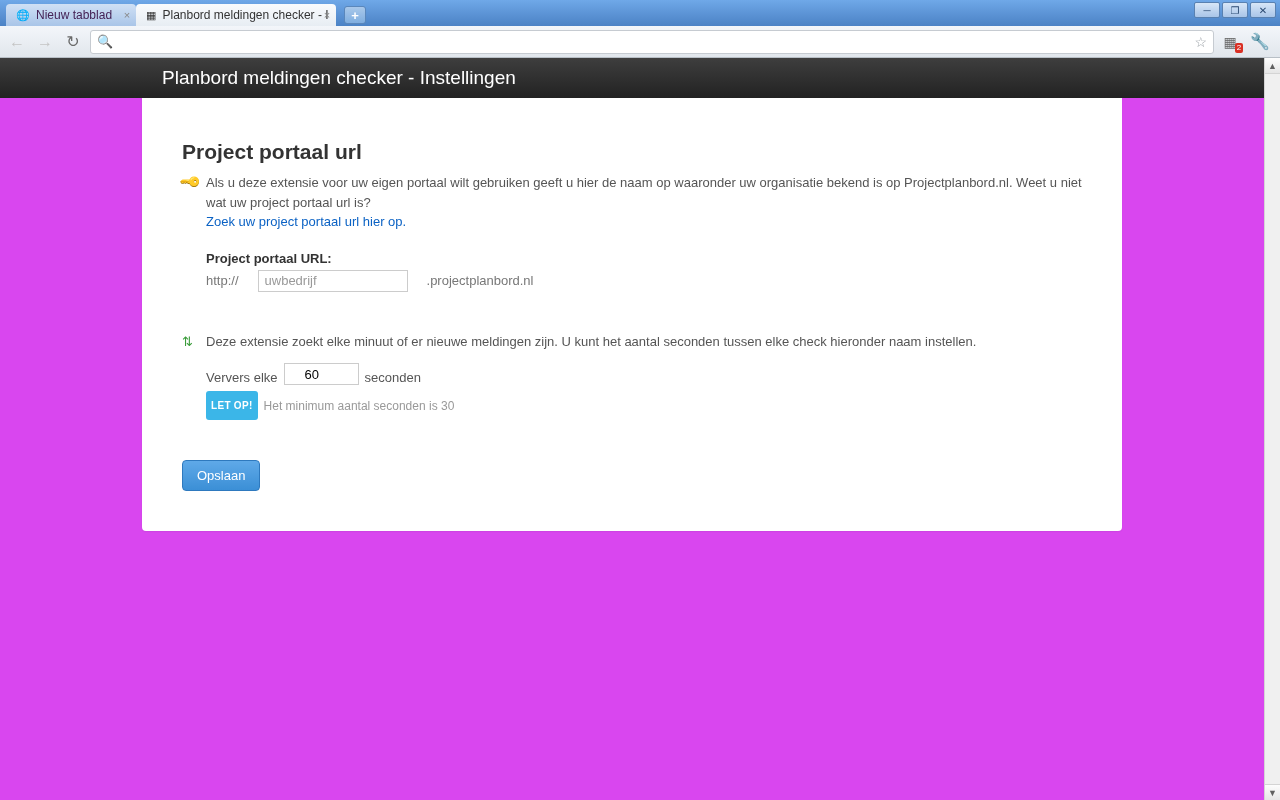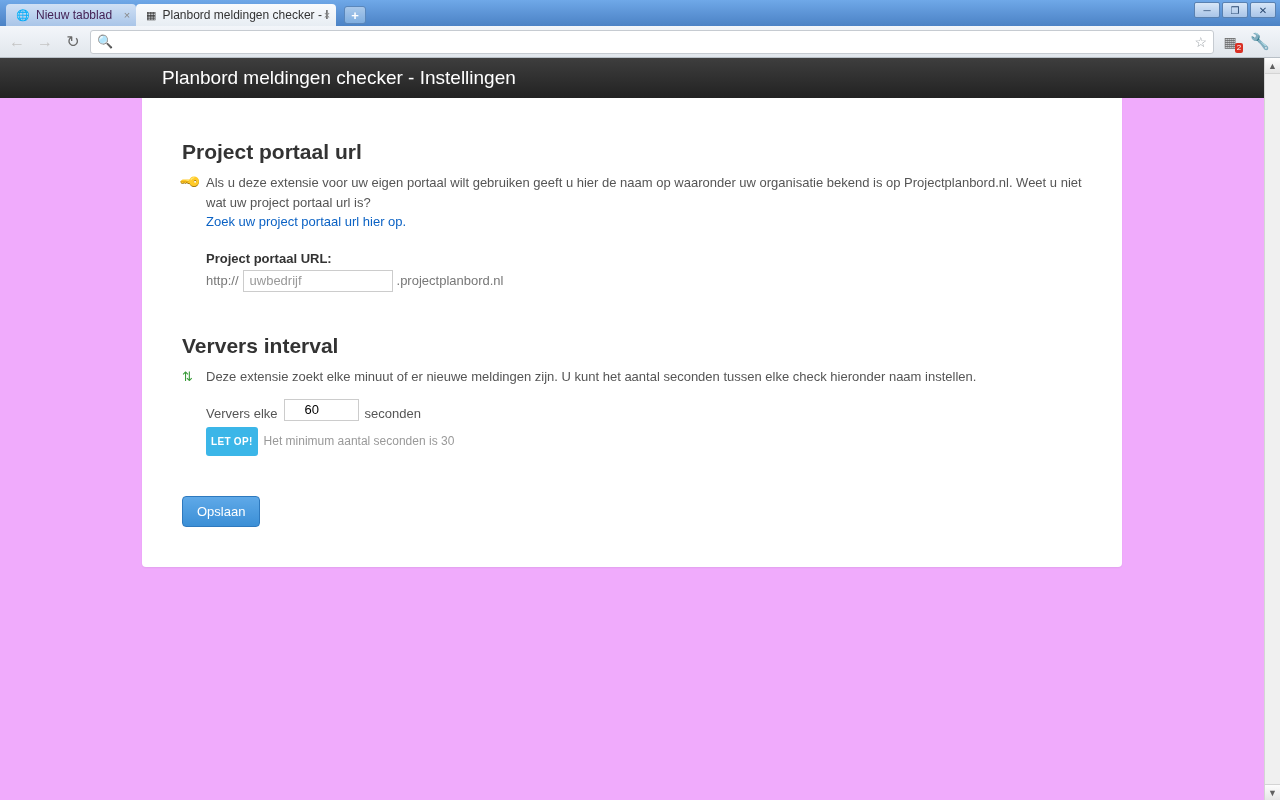--- a/index.html
+++ b/index.html
@@ -27,36 +27,36 @@
 .ext-icon { width: 20px; height: 18px; display: flex; align-items: center; justify-content: center; position: relative; font-size: 14px; color: #666; }
 .ext-badge { position: absolute; bottom: -2px; right: -3px; background: #d93025; color: #fff; font-size: 8px; padding: 0 2px; border-radius: 2px; line-height: 10px; }
 .wrench { font-size: 16px; color: #5f6368; cursor: pointer; padding: 0 4px; }
 
 
 .scrollbar { position: absolute; right: 0; top: 58px; bottom: 0; width: 16px; background: #f0f0f0; border-left: 1px solid #d4d4d4; }
 .scroll-up, .scroll-down { height: 16px; display: flex; align-items: center; justify-content: center; font-size: 9px; color: #606060; background: linear-gradient(#fdfdfd,#e6e6e6); border-bottom: 1px solid #d4d4d4; }
 .scroll-down { position: absolute; bottom: 0; left: 0; right: 0; border-top: 1px solid #d4d4d4; border-bottom: none; }
 
 
-.viewport { position: absolute; top: 58px; left: 0; right: 16px; bottom: 0; background: #f0abfc; overflow: hidden; }
+.viewport { position: absolute; top: 58px; left: 0; right: 16px; bottom: 0; background: #d946ef; overflow: hidden; }
 .header-bar { background: linear-gradient(#3e3e3e, #222222); height: 40px; display: flex; align-items: center; }
 .header-inner { width: 980px; margin: 0 auto; color: #fff; font-size: 19px; font-weight: normal; padding-left: 20px; }
 
 .card { width: 980px; background: #fff; margin: 0 auto; padding: 40px 40px 40px 40px; border-radius: 0 0 4px 4px; box-shadow: 0 1px 2px rgba(0,0,0,0.06); }
 
 h2 { font-size: 21px; color: #333; font-weight: bold; margin-bottom: 8px; line-height: 1.3; }
 .section { margin-bottom: 40px; }
 .desc-row { display: flex; gap: 8px; margin-bottom: 4px; }
 .desc-icon { flex-shrink: 0; width: 16px; padding-top: 1px; font-size: 14px; }
 .desc-text { color: #555; font-size: 13px; line-height: 1.5; }
 .link { color: #0b62c4; cursor: pointer; }
 
 .field-block { margin-left: 24px; margin-top: 14px; }
 .field-label { font-weight: bold; font-size: 13px; color: #333; margin-bottom: 4px; margin-top: 19px; }
-.inline-field { display: flex; align-items: center; gap: 4px; font-size: 13px; color: #777; }
+.inline-field { display: flex; align-items: center; gap: 19px; font-size: 13px; color: #777; }
 .text-input { border: 1px solid #ccc; background: #fff; height: 22px; padding: 10px 6px; font-size: 13px; color: #555; width: 150px; }
 .text-input::placeholder { color: #999; }
 .num-input { border: 1px solid #ccc; height: 22px; width: 75px; padding: 0 20px; font-size: 13px; }
 
 .refresh-row { margin-left: 24px; display: flex; align-items: flex-end; gap: 6px; font-size: 13px; color: #555; margin-top: 12px; }
 .hint-row { margin-left: 24px; margin-top: 6px; font-size: 12px; color: #999; display: flex; align-items: center; gap: 6px; }
 .badge { background: #3bb6e8; color: #fff; font-size: 10px; font-weight: bold; padding: 9px 5px; border-radius: 3px; letter-spacing: 0.3px; }
 
 .btn-primary { background: linear-gradient(#5fa9e8, #3b8fd6); color: #fff; border: 1px solid #2e79be; border-radius: 4px; padding: 7px 14px; font-size: 13px; cursor: pointer; }
 
@@ -127,21 +127,20 @@
         <div class="inline-field">
           <span>http://</span>
           <input class="text-input" type="text" placeholder="uwbedrijf" style="">
           <span>.projectplanbord.nl</span>
         </div>
       </div>
     </div>
 
     
     <div class="section">
-      <h2>Ververs interval</h2>
       <div class="desc-row">
         <div class="desc-icon"><span class="arrows-icon">⇅</span></div>
         <div class="desc-text">Deze extensie zoekt elke minuut of er nieuwe meldingen zijn. U kunt het aantal seconden tussen elke check hieronder naam instellen.</div>
       </div>
       <div class="refresh-row">
         <span>Ververs elke</span>
         <input class="num-input" type="number" value="60" style="">
         <span>seconden</span>
       </div>
       <div class="hint-row">

